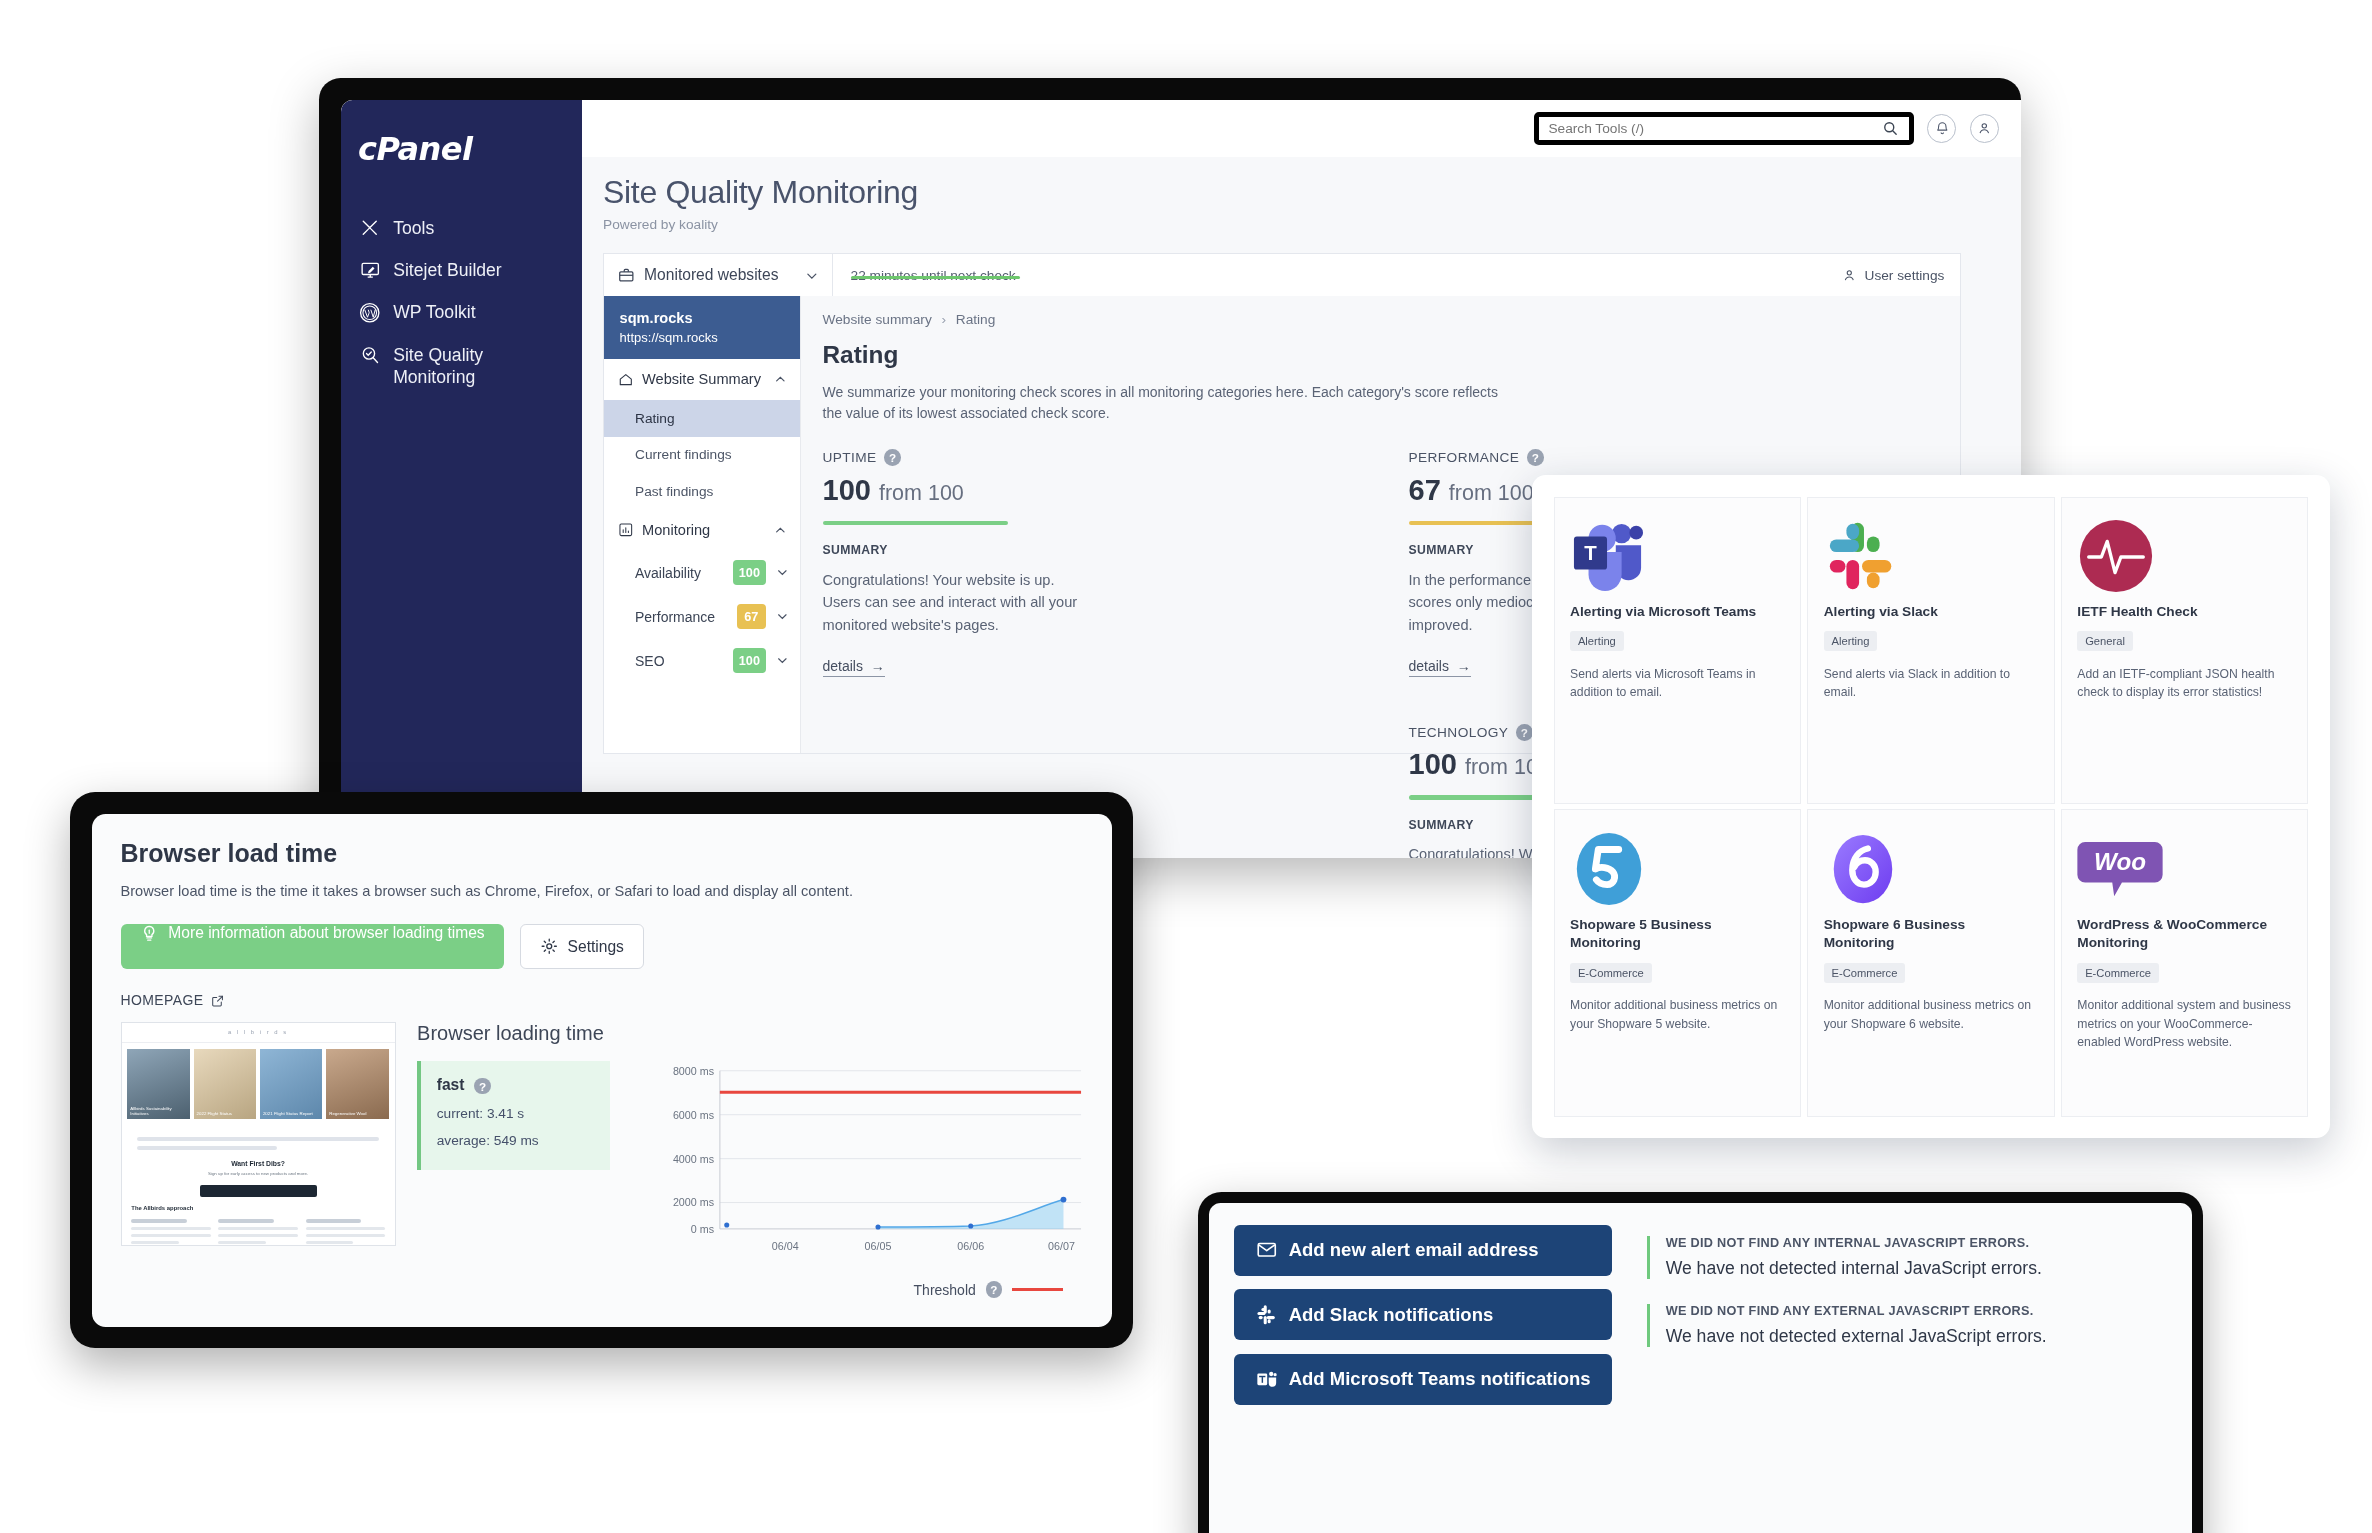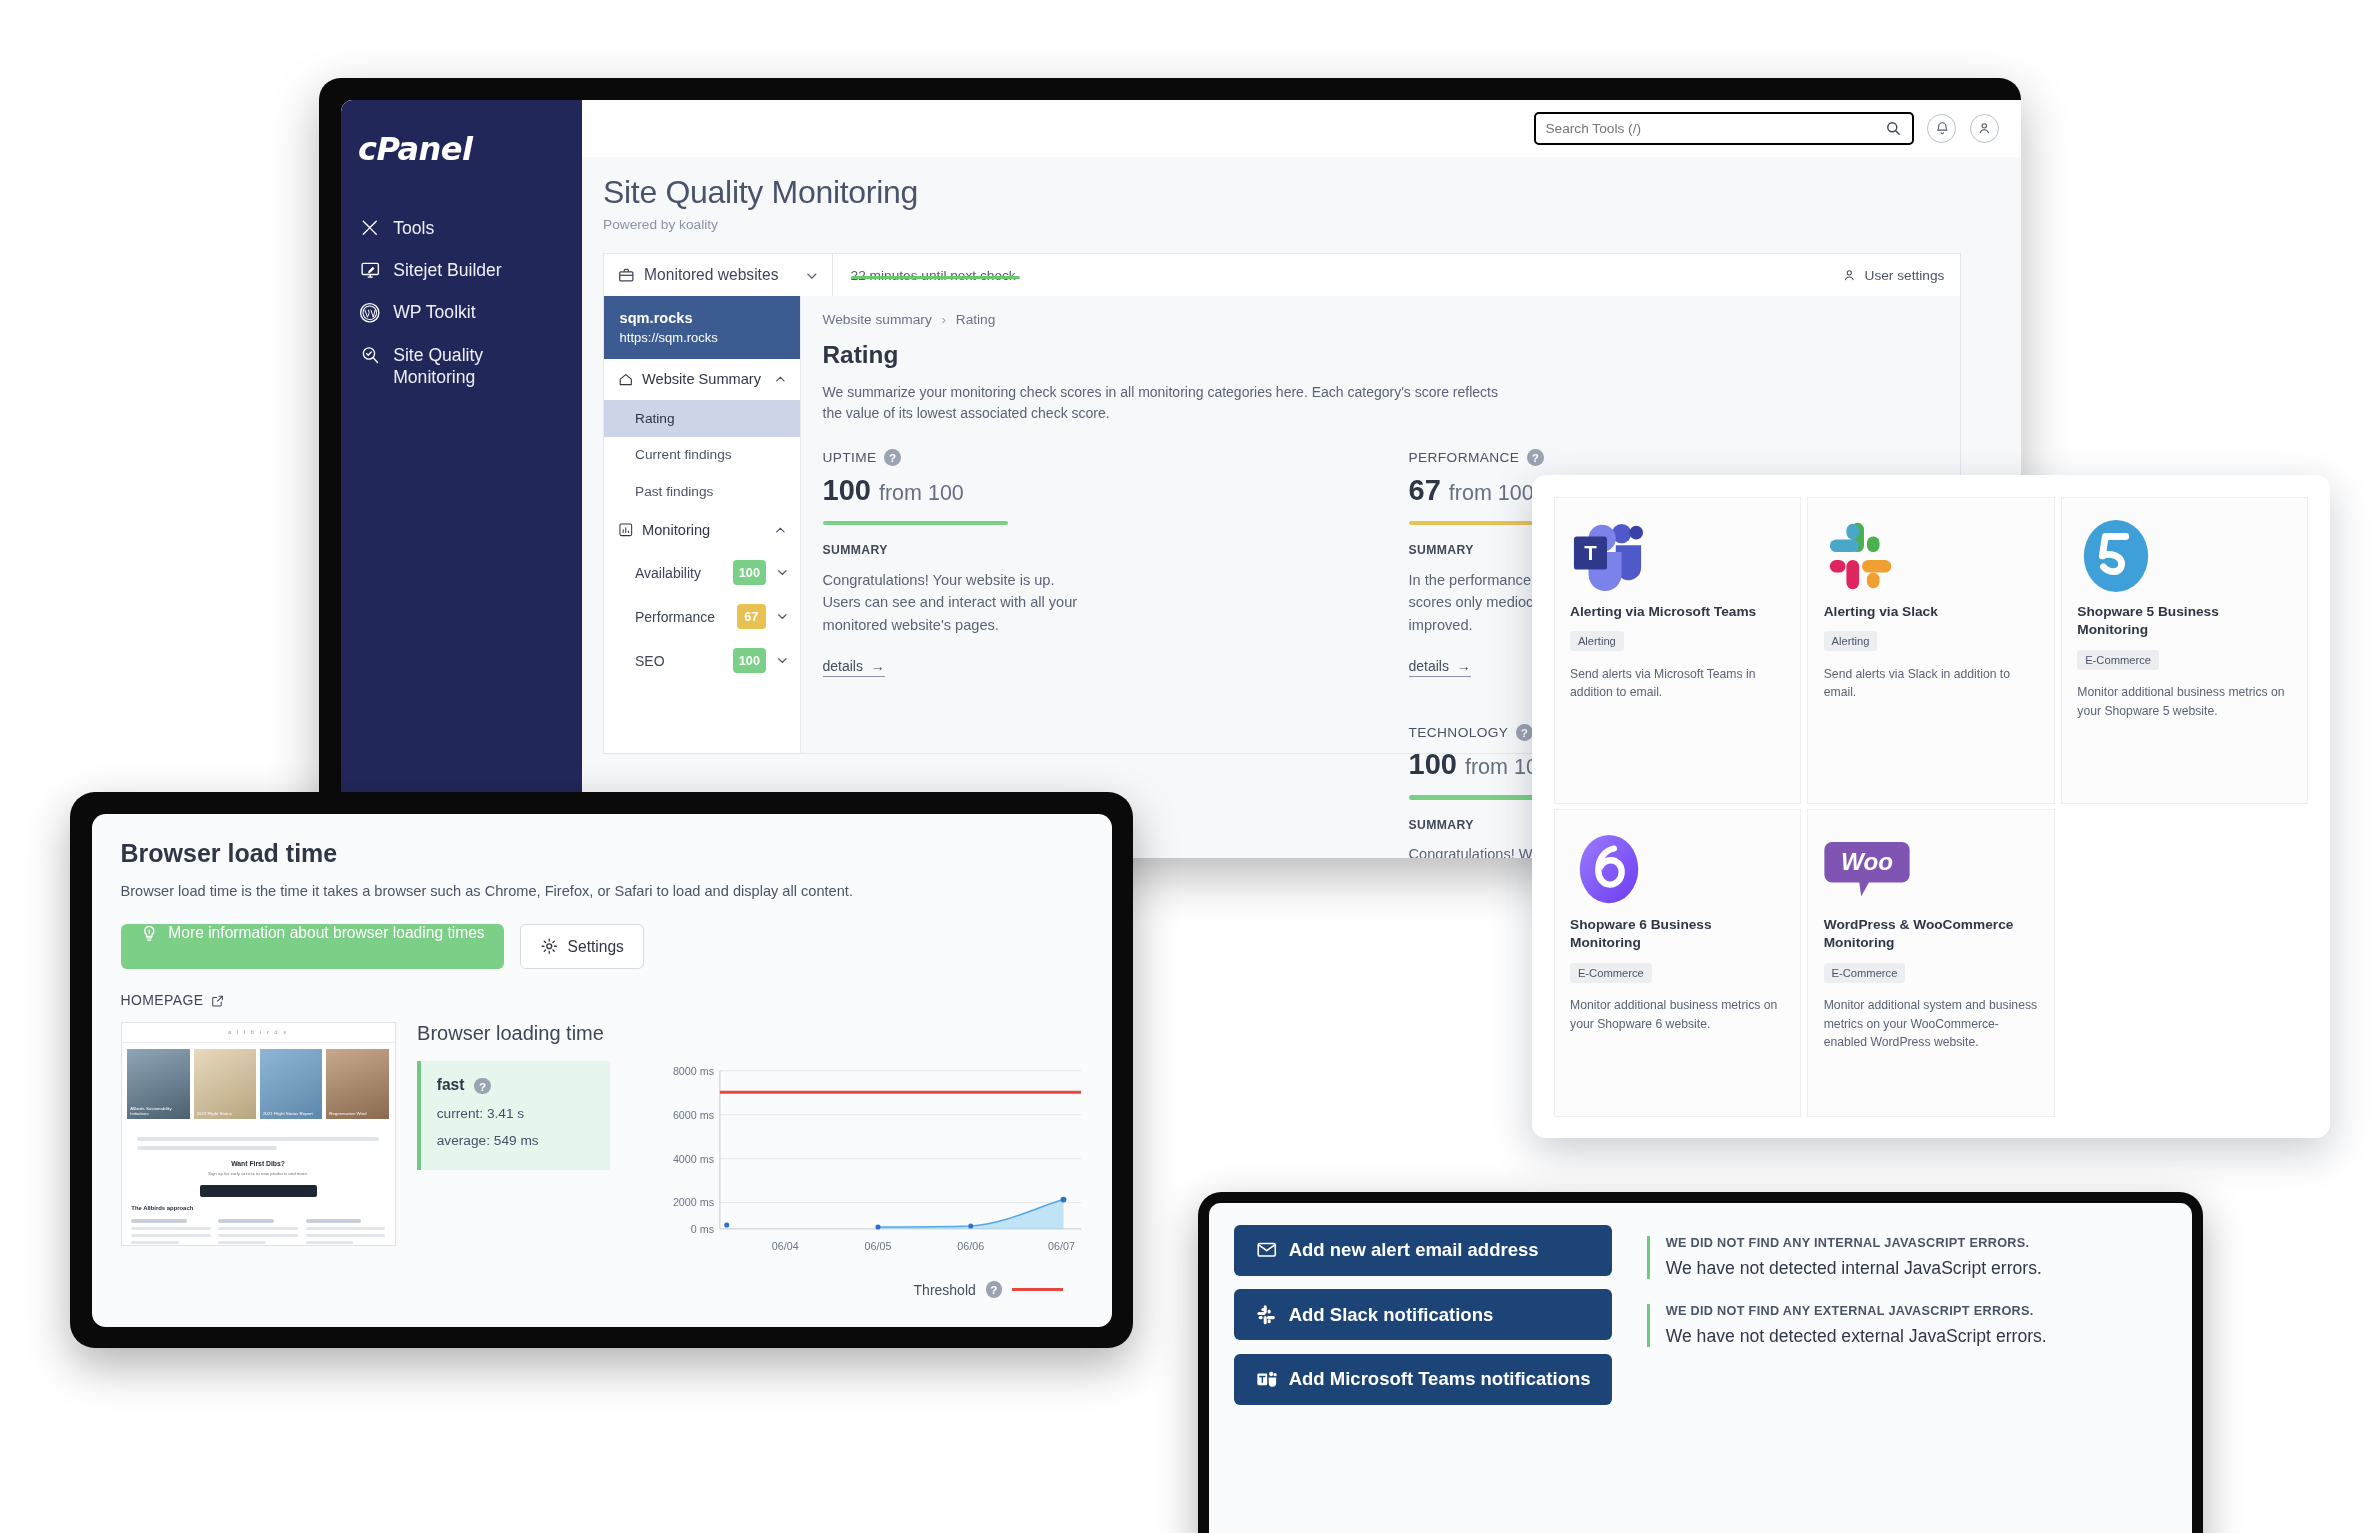--- a/index.html
+++ b/index.html
@@ -58,21 +58,21 @@
   
   .app {
     flex: 1; background: #fff; display: flex; flex-direction: column;
     min-width: 0;
   }
   .app-top {
     height: 57px; display: flex; align-items: center; justify-content: flex-end;
     padding-right: 21.5px; gap: 13.7px; background: #fff;
   }
   .search-box {
-    width: 380px; height: 33px; border: 2px solid #000000; border-radius: 4.9px;
+    width: 380px; height: 33px; border: 5px solid #000000; border-radius: 4.9px;
     display: flex; align-items: center; padding: 0 9.8px; gap: 7.8px; background:#fff;
   }
   .search-box input {
     border: 0; outline: 0; font-size: 13.7px; color: #5b6474; flex: 1;
     font-family: "Liberation Sans", sans-serif; background: transparent;
   }
   .top-round {
     width: 29px; height: 29px; border-radius: 50%;
     border: 1px solid #b9c0cc; display: flex; align-items: center; justify-content: center;
     color: #4d566a; background:#fff;
@@ -708,20 +708,31 @@
           <rect x="44" y="57" width="13" height="16" rx="6.5" fill="#F0A030"></rect>
           <rect x="39" y="44" width="13" height="30" rx="6.5" fill="#E0245E" transform="translate(-16,0)"></rect>
           <rect x="6" y="44" width="16" height="13" rx="6.5" fill="#E0245E"></rect>
         </svg>
       </div>
       <div class="int-name">Alerting via Slack</div>
       <div class="int-tag">Alerting</div>
       <div class="int-desc">Send alerts via Slack in addition to email.</div>
     </div>
 
+    <div class="int-card">
+      <div class="int-logo">
+        <svg width="78" height="78" viewBox="0 0 80 80">
+          <circle cx="40" cy="40" r="37" fill="#AD2B52"></circle>
+          <path d="M12 41h13l6-16 8 32 6-16h23" fill="none" stroke="#fff" stroke-width="3.4" stroke-linejoin="round" stroke-linecap="round"></path>
+        </svg>
+      </div>
+      <div class="int-name">IETF Health Check</div>
+      <div class="int-tag">General</div>
+      <div class="int-desc">Add an IETF-compliant JSON health check to display its error statistics!</div>
+    </div>
 
     <div class="int-card">
       <div class="int-logo">
         <svg width="78" height="78" viewBox="0 0 80 80">
           <ellipse cx="40" cy="40" rx="33" ry="37" fill="#3f9fd8"></ellipse>
           <path d="M50 20H29l-3 20c5-3 14-2 18 3 4 5 1 13-6 13-5 0-9-2-11-5" fill="none" stroke="#fff" stroke-width="7" stroke-linecap="round" stroke-linejoin="round"></path>
         </svg>
       </div>
       <div class="int-name">Shopware 5 Business Monitoring</div>
       <div class="int-tag">E-Commerce</div>

